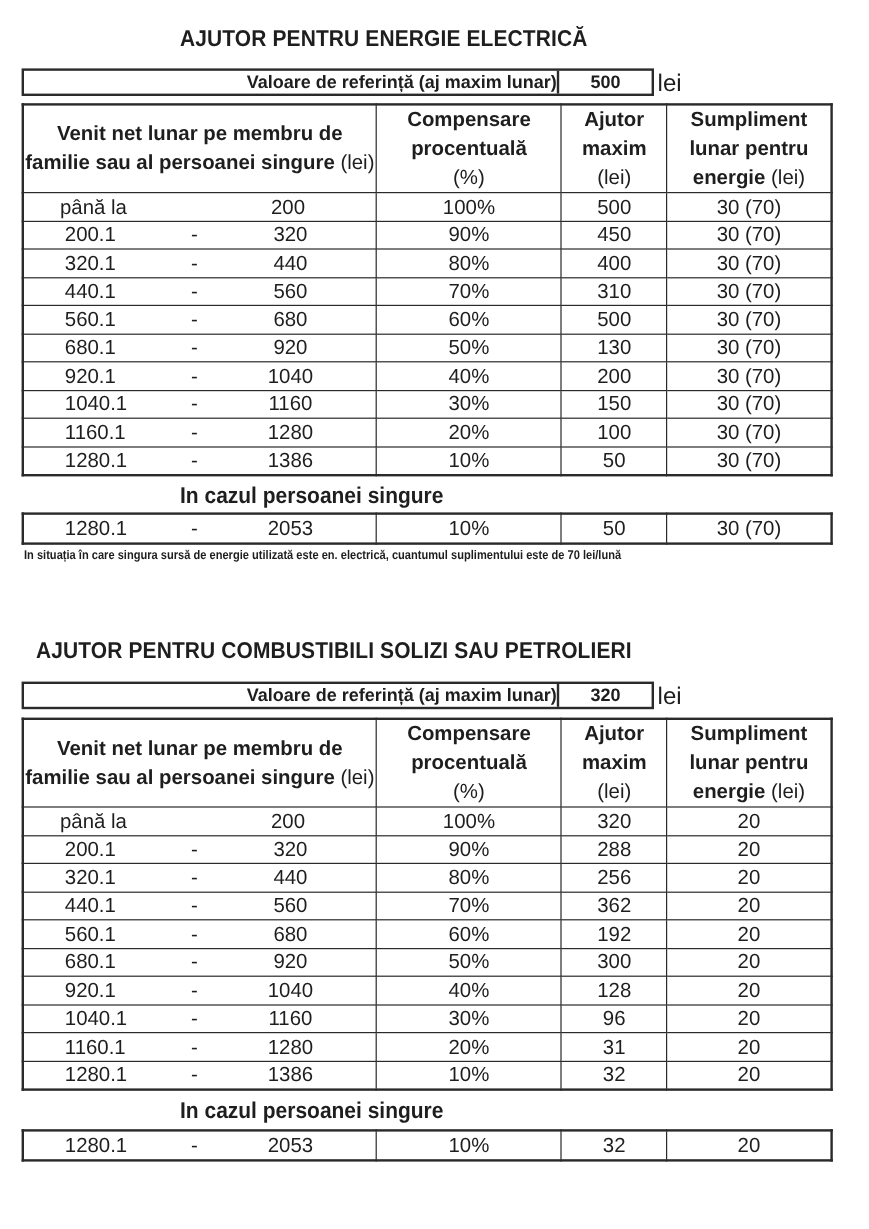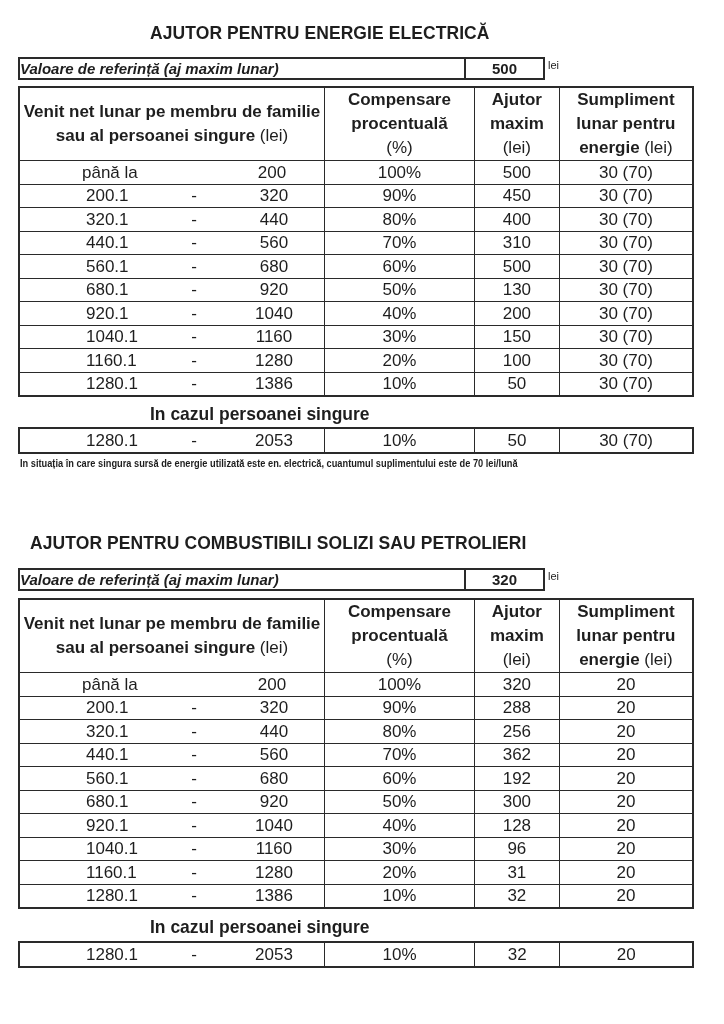--- a/index.html
+++ b/index.html
@@ -8,34 +8,34 @@
     font-family:"Liberation Sans", sans-serif; color:#1e1e1e;
   }
   .title {
     position:absolute; font-weight:bold; font-size:19px; letter-spacing:0.1px;
     transform:scaleX(0.92); transform-origin:left top; white-space:nowrap;
   }
   .ref {
     position:absolute; left:18px; width:527px; height:23px; border:2px solid #2a2a2a;
     box-sizing:border-box; display:flex; font-size:15px; font-weight:bold;
   }
-  .ref .lbl { width:444px; text-align:left; line-height:19px; border-right:2px solid #2a2a2a;font-style:italic; }
+  .ref .lbl { width:444px; text-align:right; line-height:19px; border-right:2px solid #2a2a2a; }
   .ref .val { flex:1; text-align:center; line-height:19px; }
-  .lei { position:absolute; font-size:11px; }
+  .lei { position:absolute; font-size:20px; }
   table.main {
     position:absolute; left:18px; width:676px; border-collapse:collapse;
     border:2px solid #2a2a2a; font-size:17px;
   }
   table.main th, table.main td { border:1.5px solid #2a2a2a; padding:0; }
   table.main th { font-size:17px; font-weight:bold; line-height:24px; height:72px; vertical-align:middle; }
   table.main th .n { font-weight:normal; }
   table.main td { height:22.5px; line-height:21px; text-align:center; }
   col.c1 { width:292px; } col.c2 { width:153px; } col.c3 { width:87px; } col.c4 { width:136px; }
   .range { display:flex; width:100%; }
-  .range .from { width:112px; text-align:left; padding-left:34px; box-sizing:border-box;margin-left:32px; }
+  .range .from { width:112px; text-align:left; padding-left:34px; box-sizing:border-box; }
   .range .from.first { padding-left:30px; width:170px; }
   .range .dash { width:60px; text-align:center; }
   .range .to { width:100px; text-align:center; }
   .single-label { position:absolute; left:150px; font-weight:bold; font-size:19px; transform:scaleX(0.92); transform-origin:left top; white-space:nowrap; }
   .footnote { position:absolute; left:20px; top:457px; font-size:10.5px; font-weight:bold; white-space:nowrap; transform:scaleX(0.88); transform-origin:left top; }
 </style>
 </head>
 <body>
 
 <div class="title" style="left:150px; top:22px;">AJUTOR PENTRU ENERGIE ELECTRICĂ</div>

